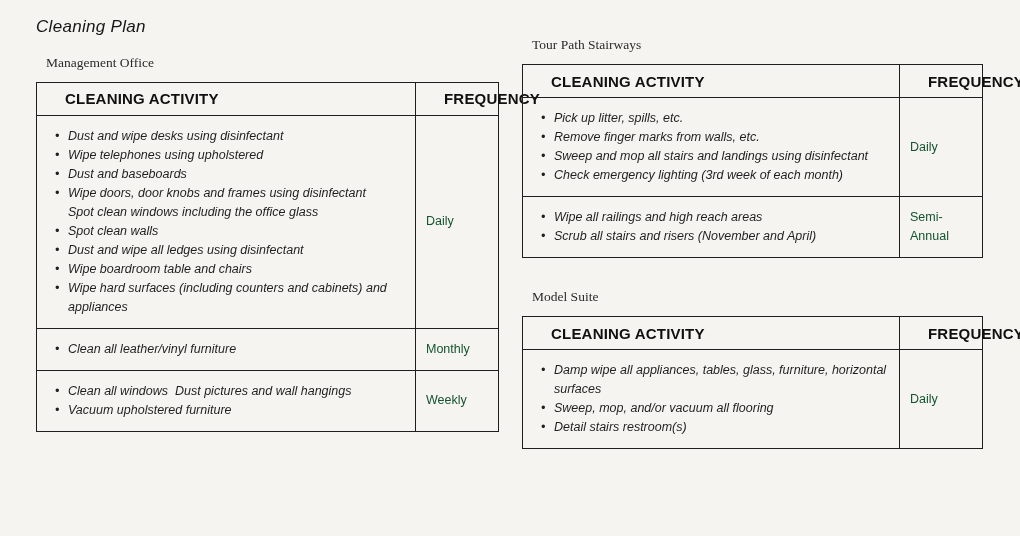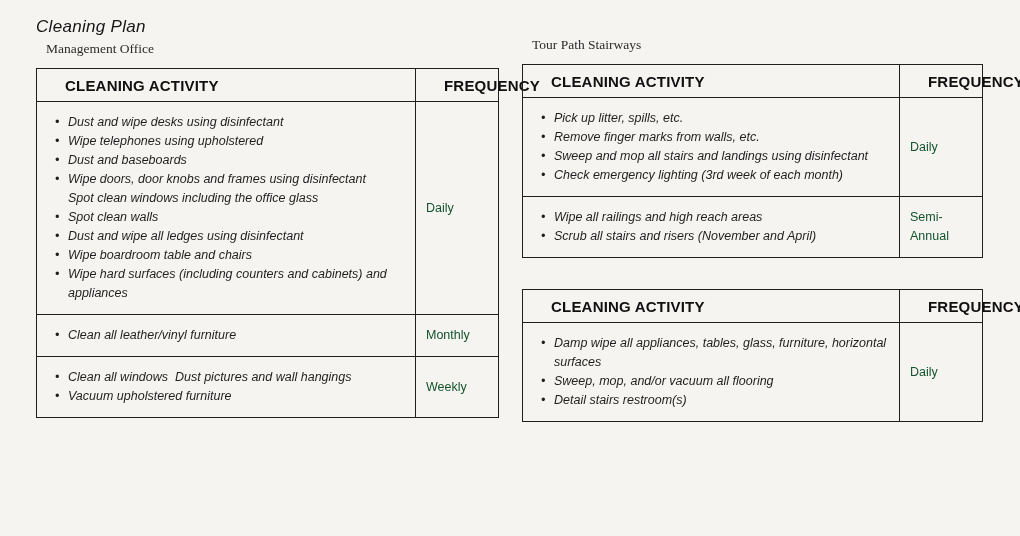--- a/index.html
+++ b/index.html
@@ -159,20 +159,21 @@
                   <li class="activity-item bullet">Scrub all stairs and risers (November and April)</li>
                 </ul>
               </td>
               <td class="frequency-cell">Semi-Annual</td>
             </tr>
           </tbody>
         </table>
       </div>
 
       <div class="section">
+        <h2 class="section-title">Model Suite</h2>
         <table class="cleaning-table">
           <thead>
             <tr>
               <th class="activity-col">CLEANING ACTIVITY</th>
               <th class="frequency-col">FREQUENCY</th>
             </tr>
           </thead>
           <tbody>
             <tr>
               <td class="activity-cell">

